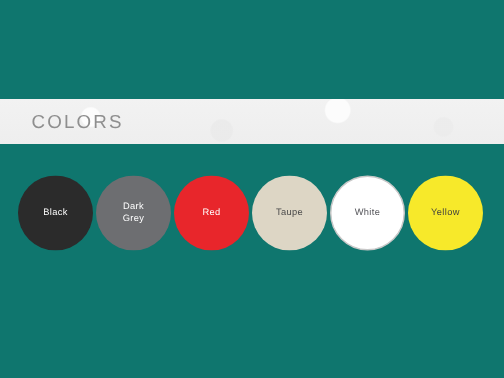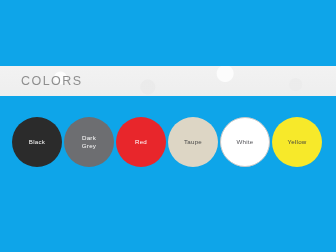--- a/index.html
+++ b/index.html
@@ -14,21 +14,21 @@
     overflow: hidden;
     position: relative;
   }
 
   .page {
     position: absolute;
     left: 0;
     top: 0;
     width: 336px;
     height: 252px;
-    background: #0ea5e9;
+    background: #0f766e;
   }
 
   
   .section-header {
     position: absolute;
     left: 0;
     top: 66px;
     width: 336px;
     height: 30px;
     background: #f1f1f1;

